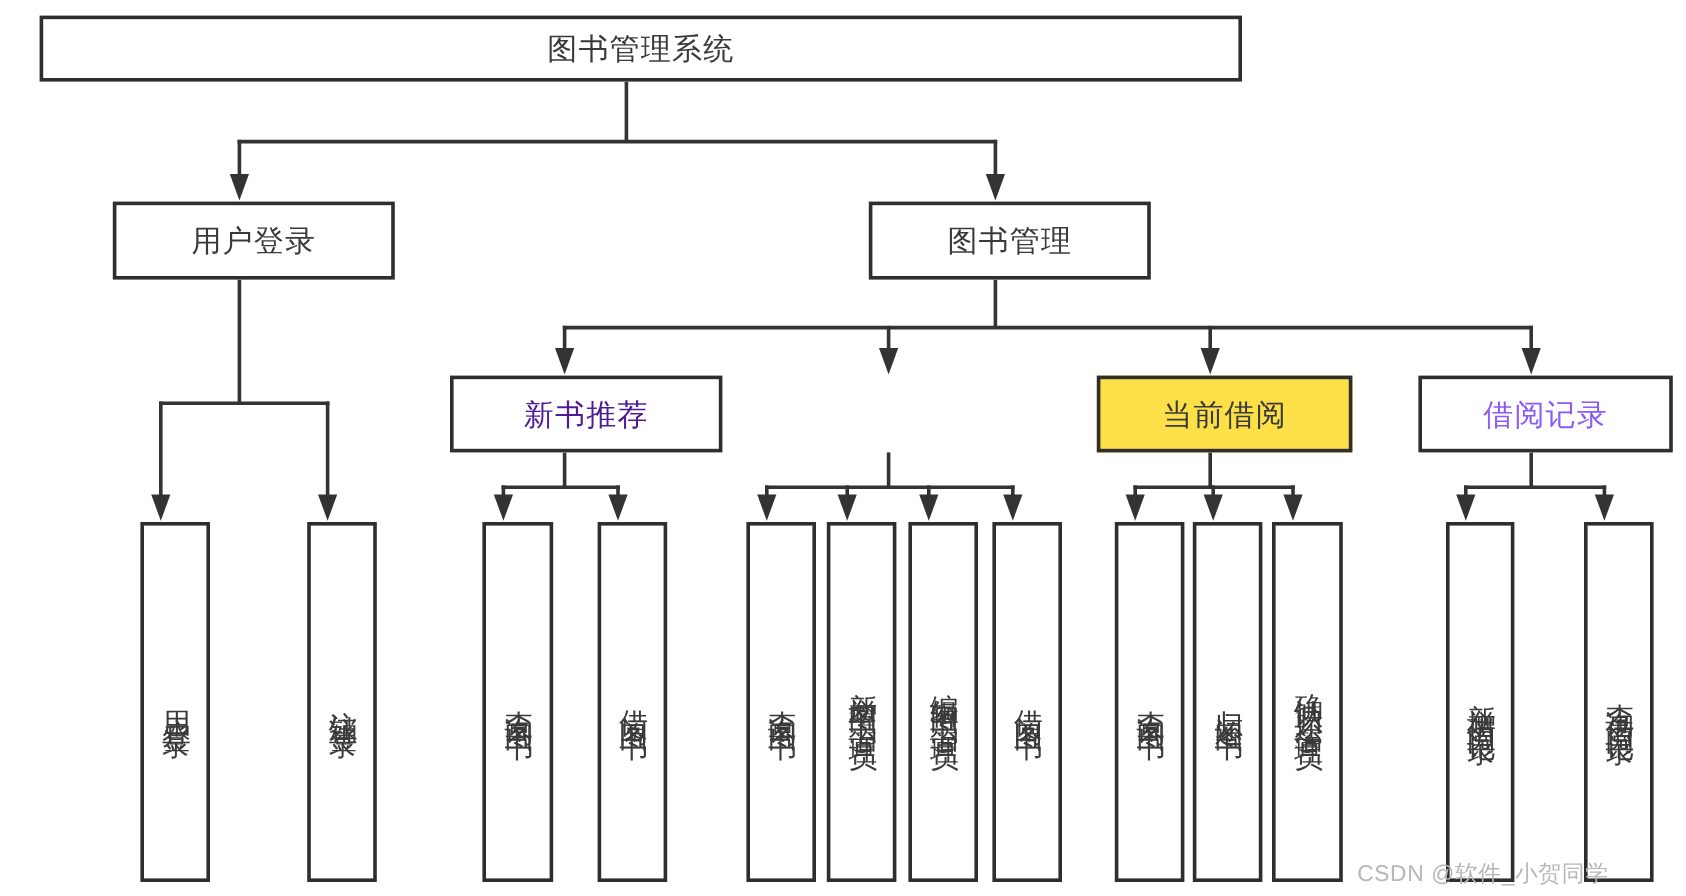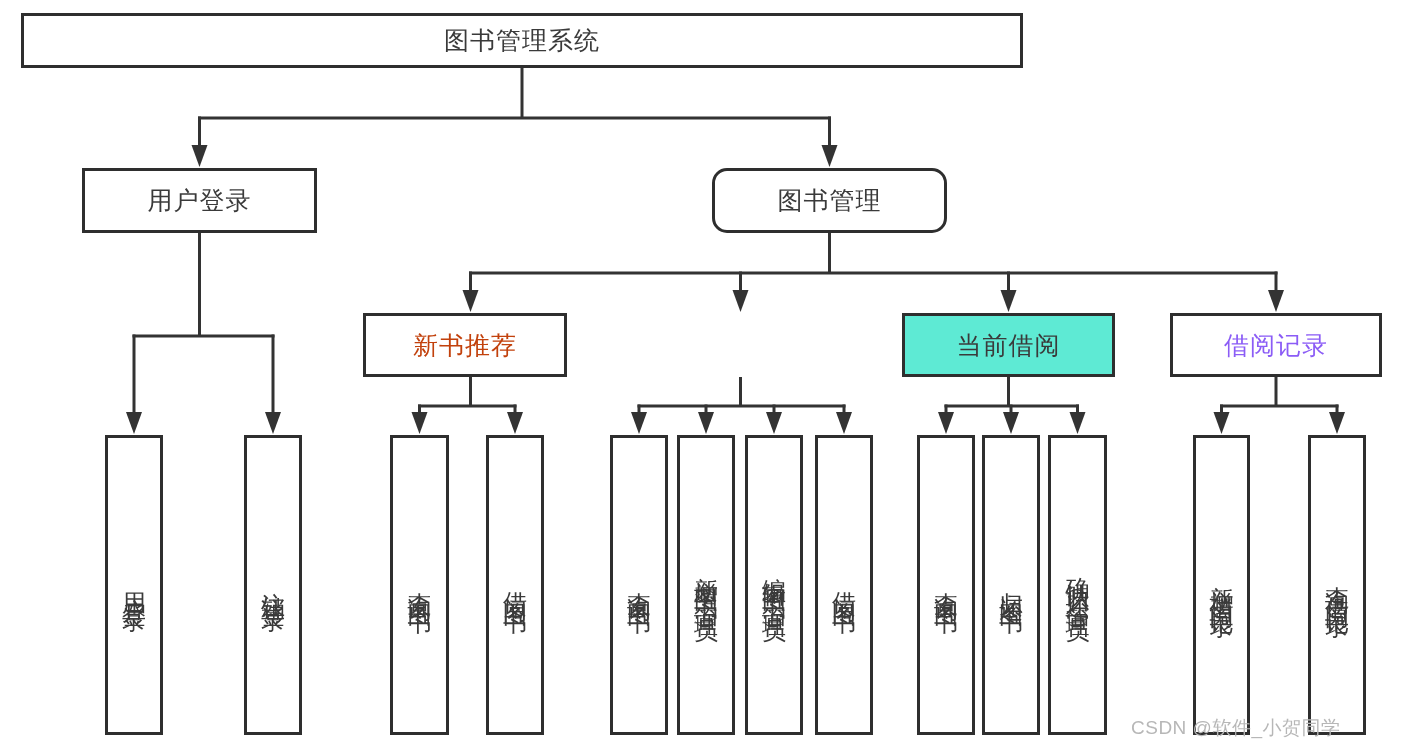--- a/index.html
+++ b/index.html
@@ -26,20 +26,21 @@
   .node {
     position: absolute;
     box-sizing: border-box;
     background: #ffffff;
     border: 3px solid #2e2e2e;
     color: #3a3a3a;
     display: flex;
     align-items: center;
     justify-content: center;
     text-align: center;
+    margin-left: 12px;
   }
   .node.h {
     font-size: 25px;
     letter-spacing: 1px;
     white-space: nowrap;
   }
   .node.v {
     writing-mode: vertical-rl;
     font-size: 24px;
     letter-spacing: 6px;
@@ -111,23 +112,23 @@
       <line x1="1276" y1="377" x2="1276" y2="406" stroke="#333333" stroke-width="3"></line>
       <line x1="1220" y1="406" x2="1338.5" y2="406" stroke="#333333" stroke-width="3"></line>
       <line x1="1221.5" y1="404.5" x2="1221.5" y2="416" stroke="#333333" stroke-width="3"></line>
       <polygon points="1213.5,412 1229.5,412 1221.5,434" fill="#333333"></polygon>
       <line x1="1337" y1="404.5" x2="1337" y2="416" stroke="#333333" stroke-width="3"></line>
       <polygon points="1329,412 1345,412 1337,434" fill="#333333"></polygon>
     </svg>
   <div id="watermark" style="color: rgb(183, 183, 183);">CSDN @软件_小贺同学</div>
 <div class="node h" style="left: 21px; top: 13px; width: 1002px; height: 55px; border-color: rgb(46, 46, 46); background: rgb(255, 255, 255); color: rgb(58, 58, 58);">图书管理系统</div>
     <div class="node h" style="left: 82px; top: 168px; width: 235px; height: 65px; border-color: rgb(46, 46, 46); background: rgb(255, 255, 255); color: rgb(58, 58, 58);">用户登录</div>
-    <div class="node h" style="left: 712px; top: 168px; width: 235px; height: 65px; border-color: rgb(46, 46, 46); background: rgb(255, 255, 255); color: rgb(58, 58, 58); border-radius: 15px;">图书管理</div>
-    <div class="node h" style="left: 363px; top: 313px; width: 204px; height: 64px; border-color: rgb(46, 46, 46); background: rgb(255, 255, 255); color: #c2410c;">新书推荐</div>
-    <div class="node h" style="left: 902px; top: 313px; width: 213px; height: 64px; border-color: rgb(46, 46, 46); background: #5eead4; color: rgb(58, 58, 58);">当前借阅</div>
+    <div class="node h" style="left: 712px; top: 168px; width: 235px; height: 65px; border-color: rgb(46, 46, 46); background: rgb(255, 255, 255); color: rgb(58, 58, 58);">图书管理</div>
+    <div class="node h" style="left: 363px; top: 313px; width: 227px; height: 64px; border-color: rgb(46, 46, 46); background: rgb(255, 255, 255); color: #4c1d95;">新书推荐</div>
+    <div class="node h" style="left: 902px; top: 313px; width: 213px; height: 64px; border-color: rgb(46, 46, 46); background: #fde047; color: rgb(58, 58, 58);">当前借阅</div>
     <div class="node h" style="left: 1170px; top: 313px; width: 212px; height: 64px; border-color: rgb(46, 46, 46); background: rgb(255, 255, 255); color: #8b5cf6;">借阅记录</div>
     <div class="node v" style="left: 105px; top: 435px; width: 58px; height: 300px; border-color: rgb(46, 46, 46); background: rgb(255, 255, 255); color: rgb(58, 58, 58);">用户登录</div>
     <div class="node v" style="left: 244px; top: 435px; width: 58px; height: 300px; border-color: rgb(46, 46, 46); background: rgb(255, 255, 255); color: rgb(58, 58, 58);">注销登录</div>
     <div class="node v" style="left: 390px; top: 435px; width: 59px; height: 300px; border-color: rgb(46, 46, 46); background: rgb(255, 255, 255); color: rgb(58, 58, 58);">查询图书</div>
     <div class="node v" style="left: 486px; top: 435px; width: 58px; height: 300px; border-color: rgb(46, 46, 46); background: rgb(255, 255, 255); color: rgb(58, 58, 58);">借阅图书</div>
     <div class="node v" style="left: 610px; top: 435px; width: 58px; height: 300px; border-color: rgb(46, 46, 46); background: rgb(255, 255, 255); color: rgb(58, 58, 58);">查询图书</div>
     <div class="node v" style="left: 677px; top: 435px; width: 58px; height: 300px; border-color: rgb(46, 46, 46); background: rgb(255, 255, 255); color: rgb(58, 58, 58);">新增图书（管理员）</div>
     <div class="node v" style="left: 745px; top: 435px; width: 58px; height: 300px; border-color: rgb(46, 46, 46); background: rgb(255, 255, 255); color: rgb(58, 58, 58);">编辑图书（管理员）</div>
     <div class="node v" style="left: 815px; top: 435px; width: 58px; height: 300px; border-color: rgb(46, 46, 46); background: rgb(255, 255, 255); color: rgb(58, 58, 58);">借阅图书</div>
     <div class="node v" style="left: 917px; top: 435px; width: 58px; height: 300px; border-color: rgb(46, 46, 46); background: rgb(255, 255, 255); color: rgb(58, 58, 58);">查询图书</div>

